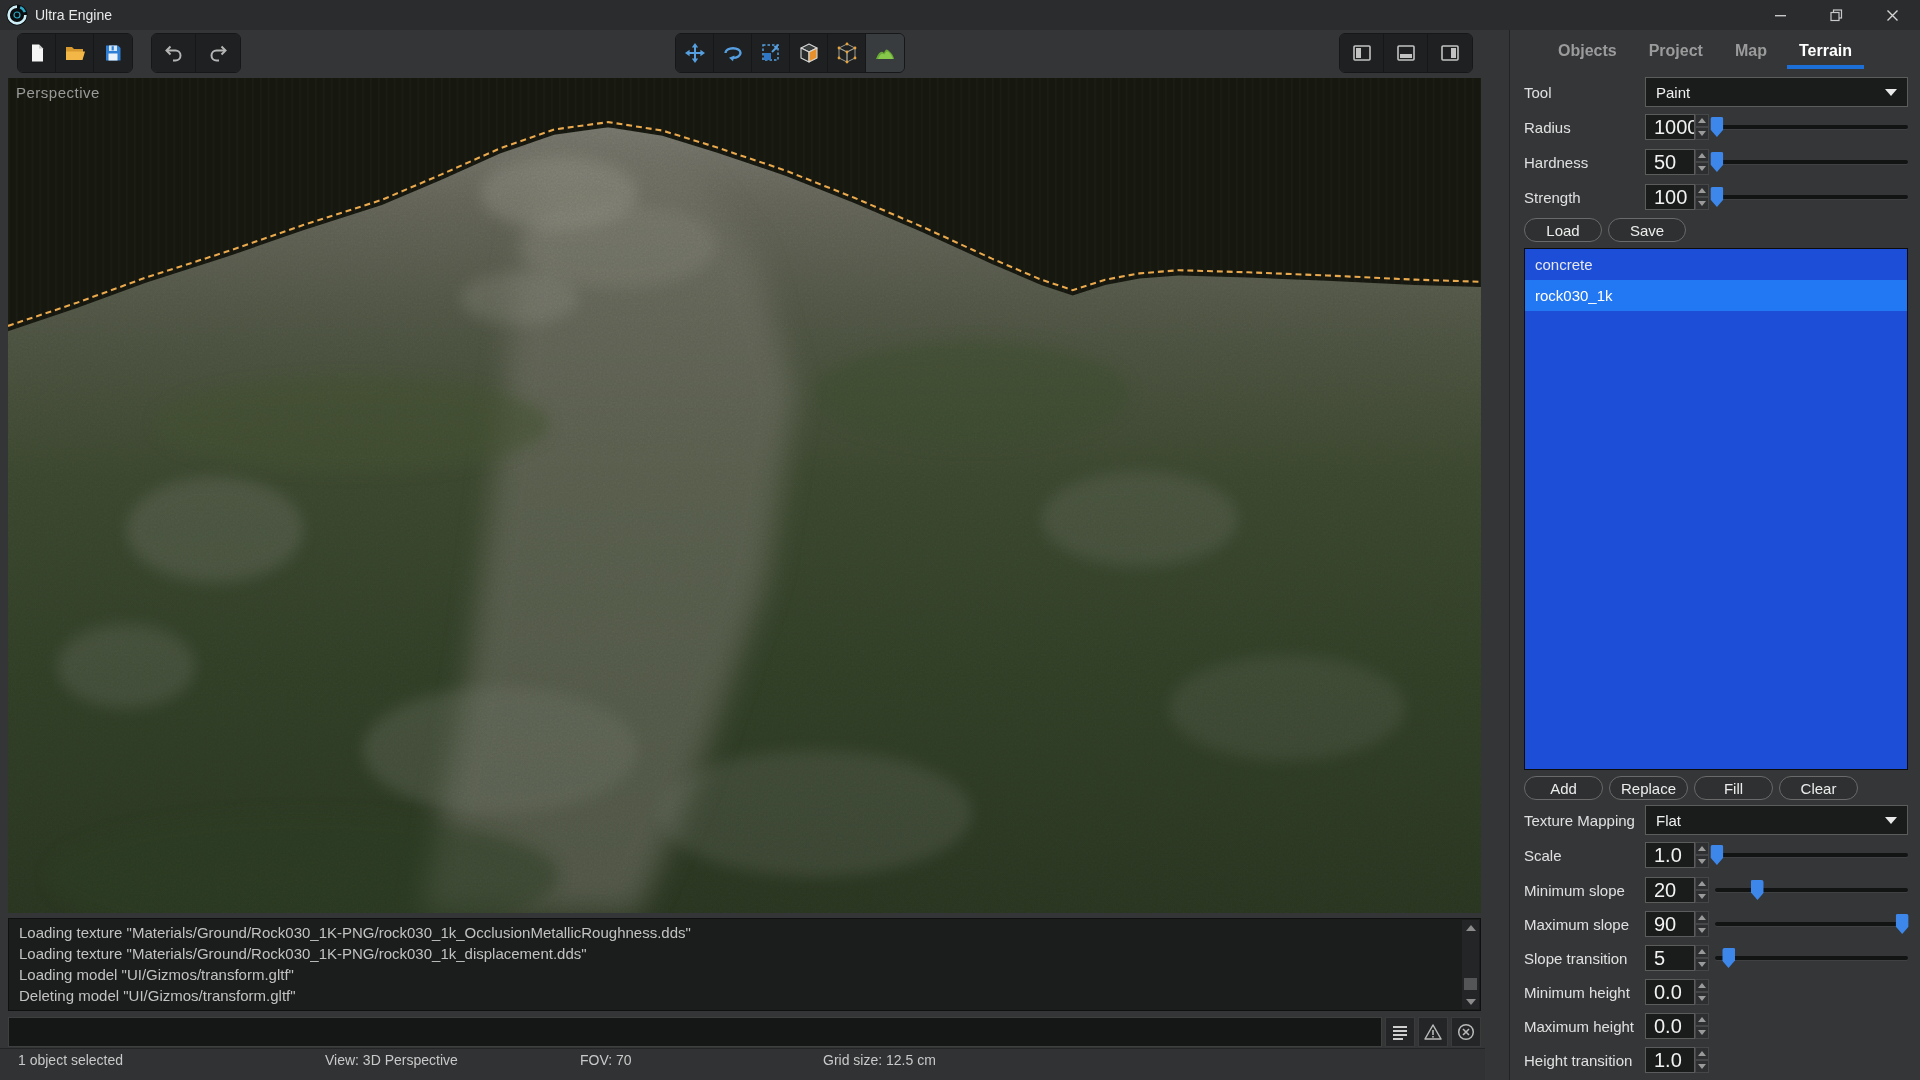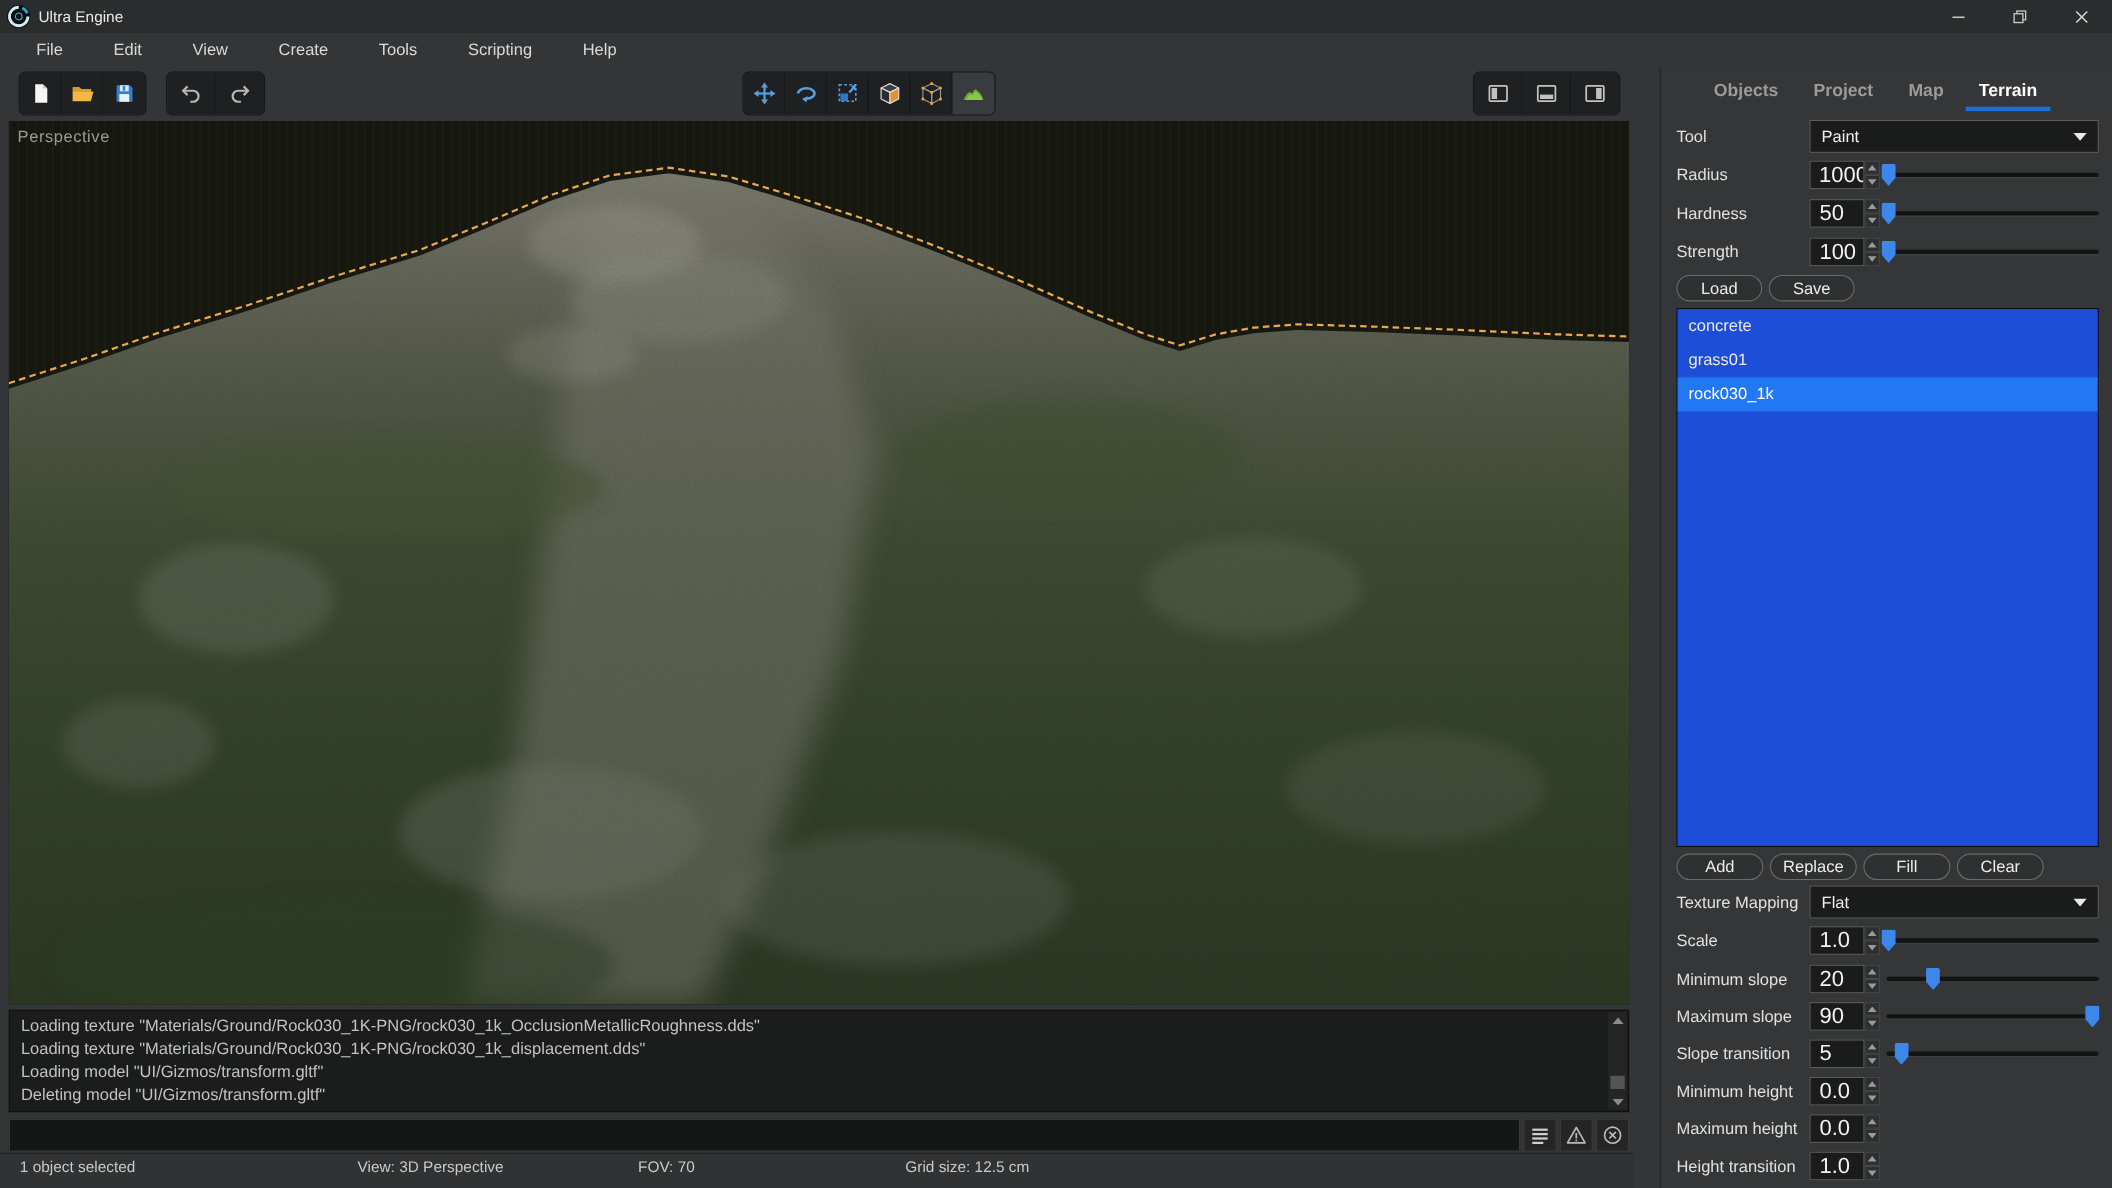--- a/index.html
+++ b/index.html
@@ -126,29 +126,20 @@
         </svg>
       </div>
       <div class="win-btn">
         <svg viewBox="0 0 13 13">
           <path d="M1.5 1.5 L11.5 11.5 M11.5 1.5 L1.5 11.5" stroke="#d5d5d5" stroke-width="1.4"></path>
         </svg>
       </div>
     </div>
   </div>
 
-  <div class="menubar">
-    <span class="menu-item">File</span>
-    <span class="menu-item">Edit</span>
-    <span class="menu-item">View</span>
-    <span class="menu-item">Create</span>
-    <span class="menu-item">Tools</span>
-    <span class="menu-item">Scripting</span>
-    <span class="menu-item">Help</span>
-  </div>
 
   <div class="content-row">
     <div class="left-col">
 
       <div class="toolbar">
         <div class="tgroup">
           <div class="tbtn">
             <svg viewBox="0 0 22 22">
               <path d="M6 2.5 h7 l4 4 v13 H6 z" fill="#f5f5f5"></path>
               <path d="M13 2.5 v4 h4 z" fill="#c9c9c9"></path>
@@ -448,21 +439,20 @@
           </span>
       </div>
 
       <div class="btnrow">
         <div class="rbtn">Load</div>
         <div class="rbtn">Save</div>
       </div>
 
       <div class="layer-list">
         <div class="layer-row">concrete</div>
-        <div class="layer-row">grass01</div>
         <div class="layer-row selected">rock030_1k</div>
       </div>
 
       <div class="btnrow actions">
         <div class="rbtn">Add</div>
         <div class="rbtn">Replace</div>
         <div class="rbtn">Fill</div>
         <div class="rbtn">Clear</div>
       </div>
 

